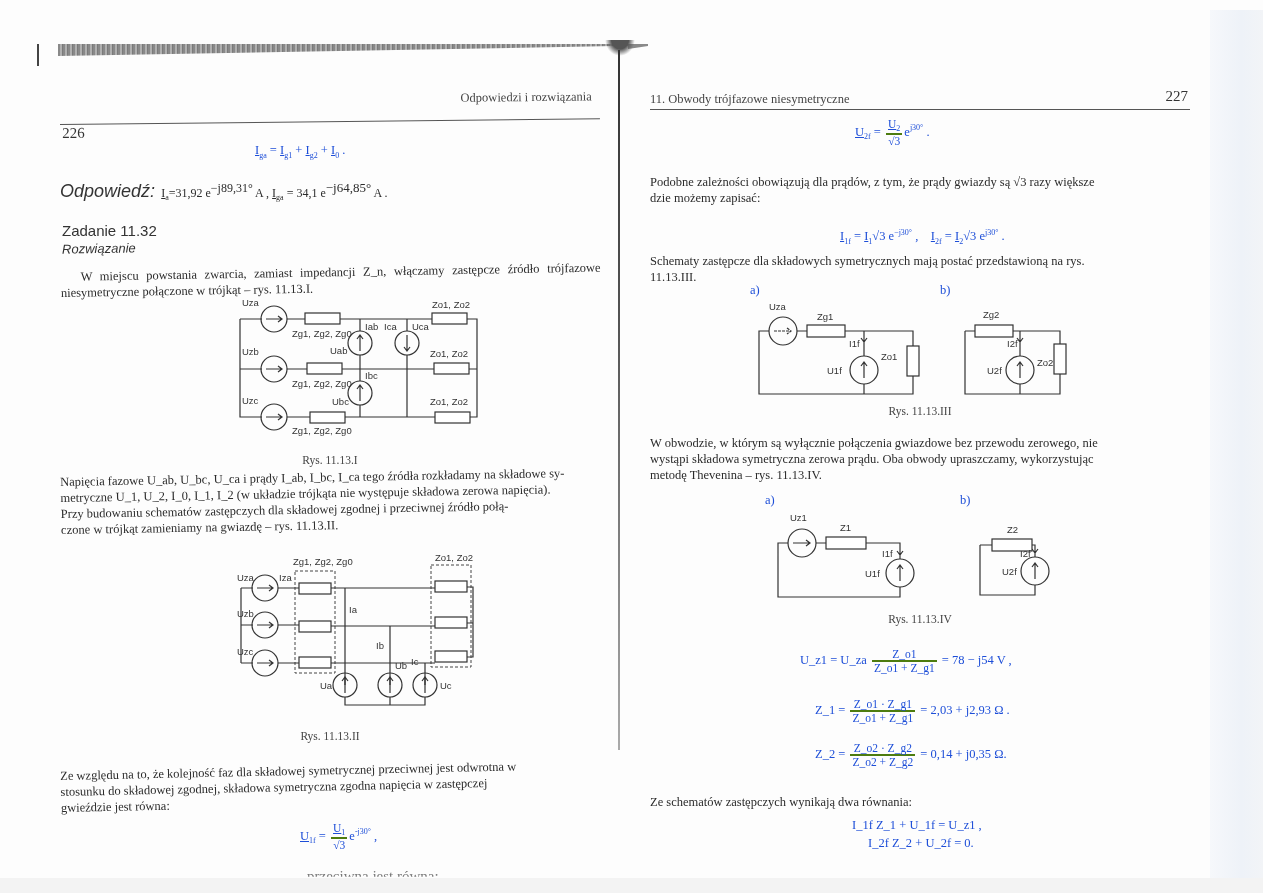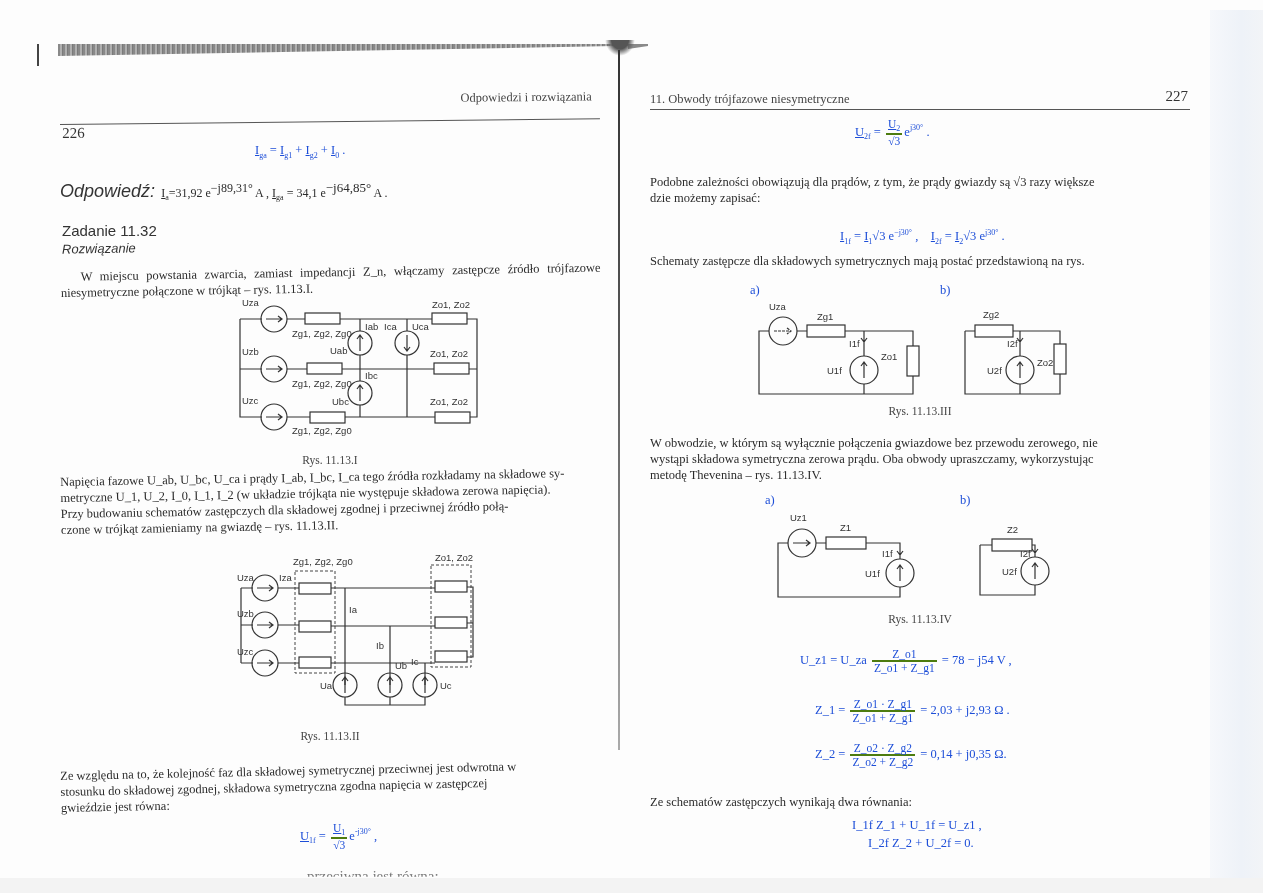--- a/index.html
+++ b/index.html
@@ -204,20 +204,21 @@
     <div class="txt" style="position:static;">Podobne zależności obowiązują dla prądów, z tym, że prądy gwiazdy są √3 razy większe</div>
     <div class="txt" style="position:static;">dzie możemy zapisać:</div>
   </div>
 
   <div class="math" style="left:190px; top:228px;">
     <u>I</u><sub>1f</sub> = <u>I</u><sub>1</sub>√3 e<sup>−j30°</sup> ,&nbsp;&nbsp;&nbsp; <u>I</u><sub>2f</sub> = <u>I</u><sub>2</sub>√3 e<sup>j30°</sup> .
   </div>
 
   <div style="position:absolute; left:0; top:253px; width:540px;">
     <div class="txt" style="position:static;">Schematy zastępcze dla składowych symetrycznych mają postać przedstawioną na rys.</div>
+    <div class="txt" style="position:static;">11.13.III.</div>
   </div>
 
   <div class="math" style="left:100px; top:283px;">a)</div>
   <div class="math" style="left:290px; top:283px;">b)</div>
   <svg class="circuit" style="left:105px; top:296px;" width="320" height="105" viewBox="0 0 320 105">
 
     <circle class="w" cx="28" cy="35" r="14"></circle>
       <path class="w" d="M19 35 H36 M32 32 L36 35 L32 38" stroke-dasharray="3 1"></path>
     <path class="w" d="M14 35 H4 V98 H158 V75 M42 35 H52 M90 35 H158 V50"></path>
     <rect class="r" x="52" y="29" width="38" height="12"></rect>

